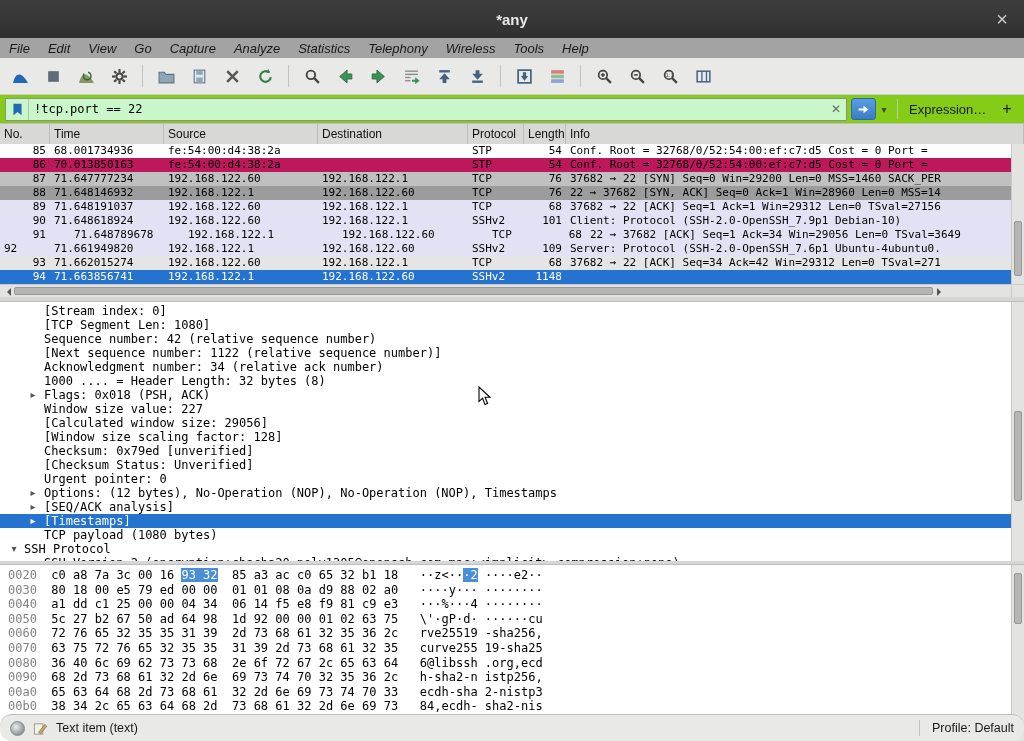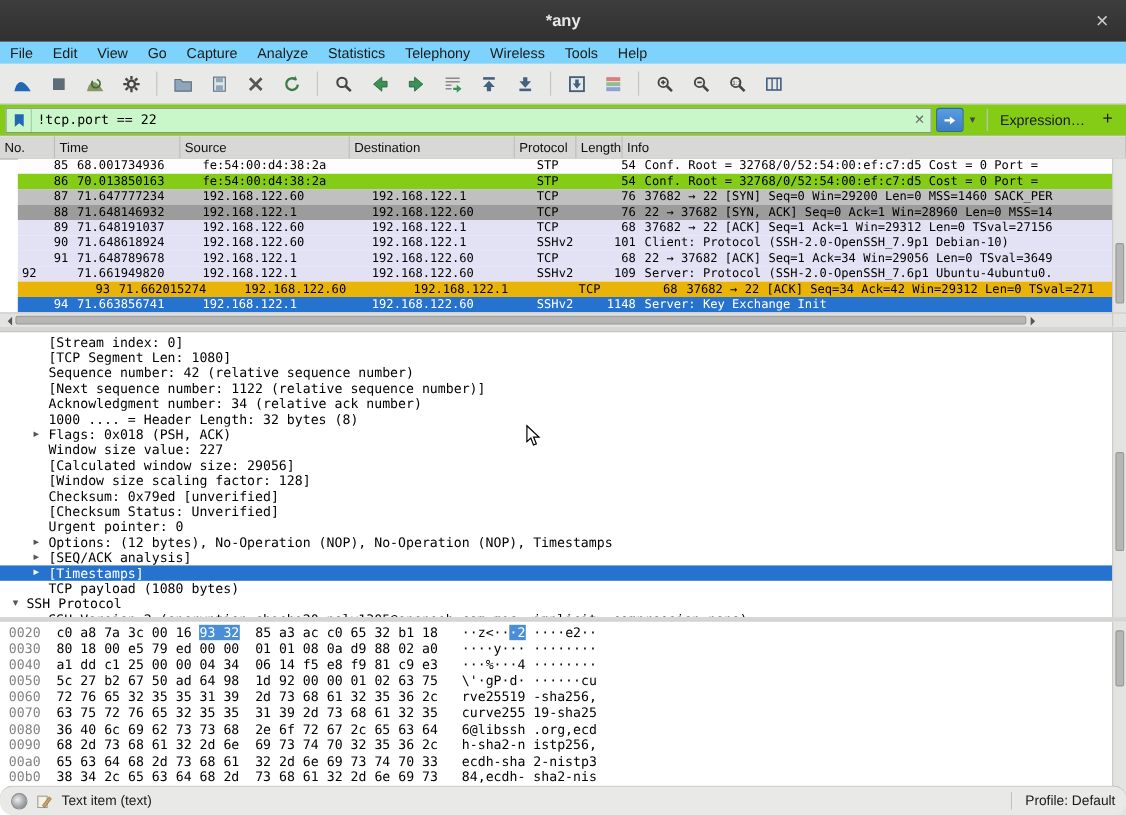--- a/index.html
+++ b/index.html
@@ -4,21 +4,21 @@
 <style>
   html,body{margin:0;padding:0;background:#555;}
   .app{position:relative;width:1024px;height:741px;background:#e9e9e8;font-family:"Liberation Sans",sans-serif;overflow:hidden;}
 
   
   .titlebar{position:absolute;top:0;left:0;right:0;height:38px;background:linear-gradient(#3d3d3d,#303030);display:flex;align-items:center;justify-content:center;}
   .title{color:#e8e8e8;font-size:15px;font-weight:bold;}
   .closebtn{position:absolute;right:10px;top:50%;transform:translateY(-50%);color:#c9c9c9;font-size:20px;width:24px;height:24px;line-height:24px;text-align:center;}
 
   
-  .menubar{position:absolute;top:38px;left:0;right:0;height:20px;display:flex;align-items:center;background:#7dd3fc;font-size:13px;color:#1a1a1a;}
+  .menubar{position:absolute;top:38px;left:0;right:0;height:20px;display:flex;align-items:center;background:#a3a3a3;font-size:13px;color:#1a1a1a;font-style:italic;}
   .menu-item{padding:0 9px;height:100%;display:flex;align-items:center;}
 
   
   .toolbar{position:absolute;top:58px;left:0;right:0;height:37px;display:flex;align-items:center;gap:9px;padding-left:8px;border-bottom:1px solid #c9c9c8;box-sizing:border-box;background:#e9e9e8;}
   .tbtn{width:24px;height:24px;display:flex;align-items:center;justify-content:center;}
   .tbtn svg{width:17px;height:17px;display:block;}
   .tsep{width:1px;height:22px;background:#c2c2c1;margin:0 2px;}
 
   
   .filterbar{position:absolute;top:95px;left:0;right:0;height:29px;display:flex;align-items:center;padding:0 5px;box-sizing:border-box;border-bottom:1px solid #bcbcbb;background:#84cc16;}
@@ -31,21 +31,21 @@
   .fapply svg{width:13px;height:13px;}
   .fcaret{width:16px;height:22px;border:none;background:transparent;color:#444;font-size:10px;padding:0;}
   .fsep{width:1px;height:20px;background:#c2c2c1;margin:0 5px;}
   .fexpr{font-size:13px;color:#1a1a1a;padding:0 6px;}
   .fplus{margin-left:auto;font-size:16px;color:#1a1a1a;width:24px;text-align:center;}
 
   
   .plist{position:absolute;top:124px;left:0;right:0;height:173px;background:#fff;}
   .phead{display:flex;height:20px;background:#d8d8d7;border-bottom:1px solid #b2b2b1;font-size:12px;color:#111;}
   .phcell{display:flex;align-items:center;padding:0 4px;border-right:1px solid #bcbcbb;box-sizing:border-box;overflow:hidden;white-space:nowrap;}
-  .prows{position:absolute;top:20px;left:16px;right:13px;overflow:hidden;}
+  .prows{position:absolute;top:20px;left:0;right:13px;overflow:hidden;}
   .prow{display:flex;height:14px;font-family:"DejaVu Sans Mono",monospace;font-size:11px;line-height:14px;white-space:nowrap;}
   .pcell{padding:0 4px;overflow:hidden;box-sizing:border-box;}
   .corner{position:absolute;right:0;bottom:0;width:13px;height:13px;background:#e3e3e2;border-left:1px solid #c9c9c8;border-top:1px solid #c9c9c8;box-sizing:border-box;}
   .hscroll{position:absolute;left:0;right:13px;bottom:0;height:13px;background:#e3e3e2;border-top:1px solid #c9c9c8;box-sizing:border-box;}
   .hthumb{position:absolute;left:14px;right:78px;top:2px;bottom:2px;background:#b6b6b5;border:1px solid #989897;border-radius:2px;}
   .arrL{position:absolute;left:3px;top:3px;width:0;height:0;border:4px solid transparent;border-right-color:#555;}
   .arrR{position:absolute;right:66px;top:3px;width:0;height:0;border:4px solid transparent;border-left-color:#555;}
   .vscroll{position:absolute;width:13px;background:#e3e3e2;border-left:1px solid #c9c9c8;box-sizing:border-box;}
   .vthumb{position:absolute;left:2px;right:2px;background:#b6b6b5;border:1px solid #989897;border-radius:2px;}
   .pl-vs{top:20px;bottom:13px;right:0;}
@@ -321,21 +321,21 @@
     <div class="prows">
         <div class="prow" style="background: rgb(253, 253, 253); color: rgb(0, 0, 0);">
           <div class="pcell" style="width: 50px; text-align: right;">85</div>
           <div class="pcell" style="width: 114px; text-align: left;">68.001734936</div>
           <div class="pcell" style="width: 154px; text-align: left;">fe:54:00:d4:38:2a</div>
           <div class="pcell" style="width: 150px; text-align: left;"></div>
           <div class="pcell" style="width: 56px; text-align: left;">STP</div>
           <div class="pcell" style="width: 42px; text-align: right;">54</div>
           <div class="pcell" style="flex: 1 1 0%; text-align: left;">Conf. Root = 32768/0/52:54:00:ef:c7:d5  Cost = 0  Port =</div>
         </div>
-        <div class="prow" style="background: #84cc16; color: rgb(0, 0, 0);">
+        <div class="prow" style="background: #be185d; color: rgb(0, 0, 0);">
           <div class="pcell" style="width: 50px; text-align: right;">86</div>
           <div class="pcell" style="width: 114px; text-align: left;">70.013850163</div>
           <div class="pcell" style="width: 154px; text-align: left;">fe:54:00:d4:38:2a</div>
           <div class="pcell" style="width: 150px; text-align: left;"></div>
           <div class="pcell" style="width: 56px; text-align: left;">STP</div>
           <div class="pcell" style="width: 42px; text-align: right;">54</div>
           <div class="pcell" style="flex: 1 1 0%; text-align: left;">Conf. Root = 32768/0/52:54:00:ef:c7:d5  Cost = 0  Port =</div>
         </div>
         <div class="prow" style="background: rgb(192, 192, 192); color: rgb(0, 0, 0);">
           <div class="pcell" style="width: 50px; text-align: right;">87</div>
@@ -368,53 +368,52 @@
           <div class="pcell" style="width: 50px; text-align: right;">90</div>
           <div class="pcell" style="width: 114px; text-align: left;">71.648618924</div>
           <div class="pcell" style="width: 154px; text-align: left;">192.168.122.60</div>
           <div class="pcell" style="width: 150px; text-align: left;">192.168.122.1</div>
           <div class="pcell" style="width: 56px; text-align: left;">SSHv2</div>
           <div class="pcell" style="width: 42px; text-align: right;">101</div>
           <div class="pcell" style="flex: 1 1 0%; text-align: left;">Client: Protocol (SSH-2.0-OpenSSH_7.9p1 Debian-10)</div>
         </div>
         <div class="prow" style="background: rgb(227, 226, 245); color: rgb(0, 0, 0);">
           <div class="pcell" style="width: 50px; text-align: right;">91</div>
-          <div class="pcell" style="width: 114px; text-align: left;">71.648789678</div>
+          <div class="pcell" style="width: 114px; text-align: left; margin-left: 20px;">71.648789678</div>
           <div class="pcell" style="width: 154px; text-align: left;">192.168.122.1</div>
           <div class="pcell" style="width: 150px; text-align: left;">192.168.122.60</div>
           <div class="pcell" style="width: 56px; text-align: left;">TCP</div>
           <div class="pcell" style="width: 42px; text-align: right;">68</div>
           <div class="pcell" style="flex: 1 1 0%; text-align: left;">22 → 37682 [ACK] Seq=1 Ack=34 Win=29056 Len=0 TSval=3649</div>
         </div>
         <div class="prow" style="background: rgb(227, 226, 245); color: rgb(0, 0, 0);">
           <div class="pcell" style="width: 50px; ">92</div>
           <div class="pcell" style="width: 114px; text-align: left;">71.661949820</div>
           <div class="pcell" style="width: 154px; text-align: left;">192.168.122.1</div>
           <div class="pcell" style="width: 150px; text-align: left;">192.168.122.60</div>
           <div class="pcell" style="width: 56px; text-align: left;">SSHv2</div>
           <div class="pcell" style="width: 42px; text-align: right;">109</div>
           <div class="pcell" style="flex: 1 1 0%; text-align: left;">Server: Protocol (SSH-2.0-OpenSSH_7.6p1 Ubuntu-4ubuntu0.</div>
         </div>
-        <div class="prow" style="background: #eab308; color: rgb(0, 0, 0); padding-left: 38px;">
+        <div class="prow" style="background: #e5e5e5; color: rgb(0, 0, 0);">
           <div class="pcell" style="width: 50px; text-align: right;">93</div>
           <div class="pcell" style="width: 114px; text-align: left;">71.662015274</div>
           <div class="pcell" style="width: 154px; text-align: left;">192.168.122.60</div>
           <div class="pcell" style="width: 150px; text-align: left;">192.168.122.1</div>
           <div class="pcell" style="width: 56px; text-align: left;">TCP</div>
           <div class="pcell" style="width: 42px; text-align: right;">68</div>
           <div class="pcell" style="flex: 1 1 0%; text-align: left;">37682 → 22 [ACK] Seq=34 Ack=42 Win=29312 Len=0 TSval=271</div>
         </div>
         <div class="prow" style="background: rgb(38, 115, 207); color: rgb(255, 255, 255);">
           <div class="pcell" style="width: 50px; text-align: right;">94</div>
           <div class="pcell" style="width: 114px; text-align: left;">71.663856741</div>
           <div class="pcell" style="width: 154px; text-align: left;">192.168.122.1</div>
           <div class="pcell" style="width: 150px; text-align: left;">192.168.122.60</div>
           <div class="pcell" style="width: 56px; text-align: left;">SSHv2</div>
           <div class="pcell" style="width: 42px; text-align: right;">1148</div>
-          <div class="pcell" style="flex: 1 1 0%; text-align: left;">Server: Key Exchange Init</div>
         </div>
       </div>
     <div class="vscroll pl-vs">
       <div class="vthumb" style="top:55%;height:38%;"></div>
     </div>
     <div class="hscroll">
       <div class="arrL"></div>
       <div class="hthumb"></div>
       <div class="arrR"></div>
     </div>

